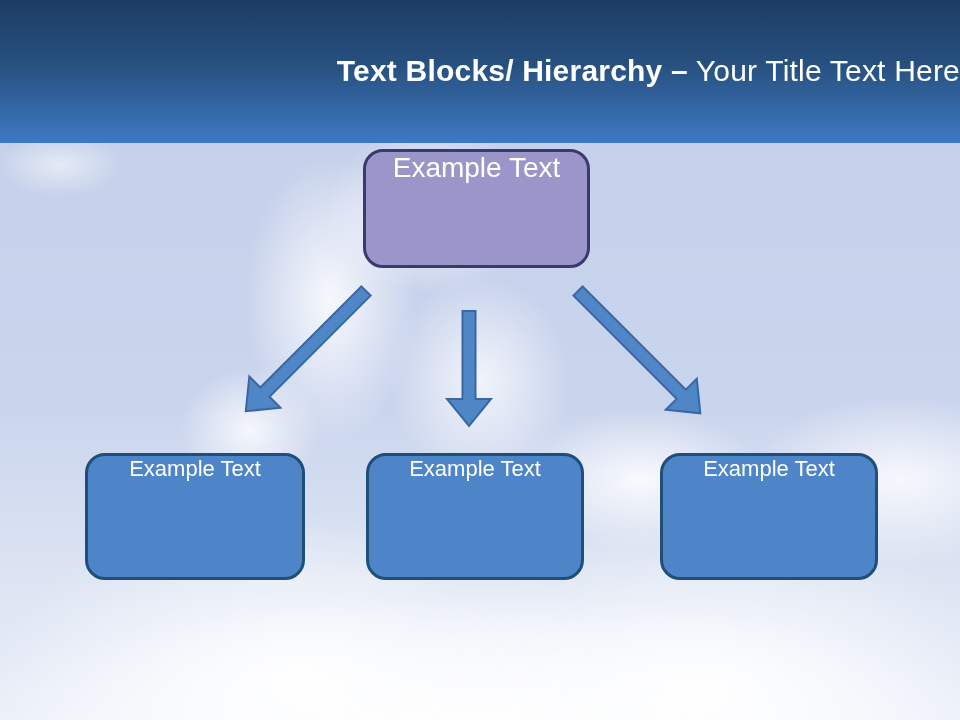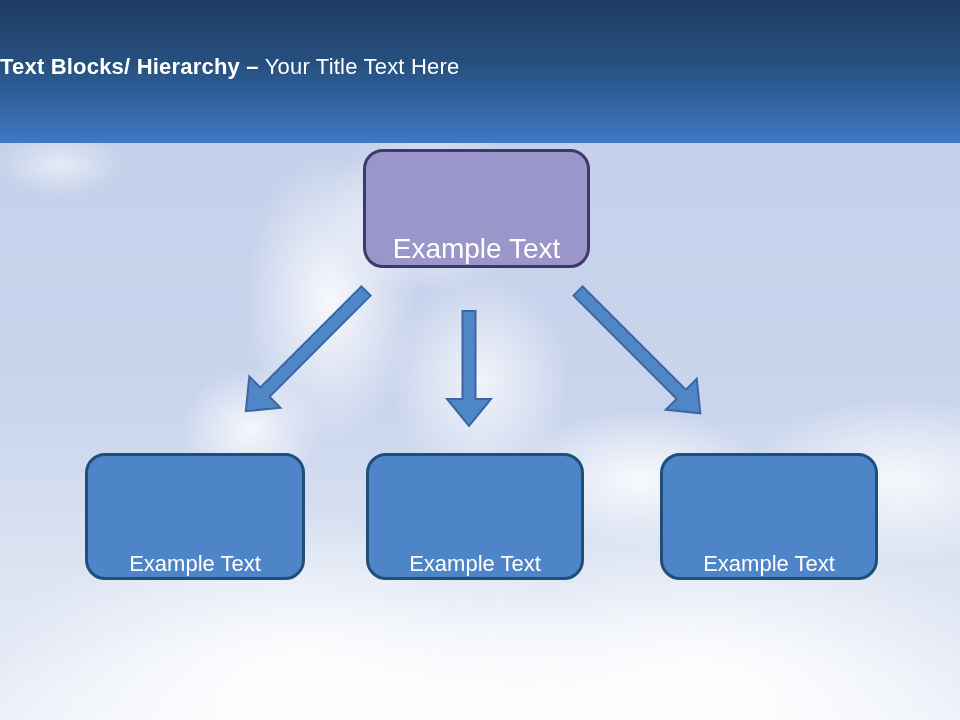--- a/index.html
+++ b/index.html
@@ -37,33 +37,33 @@
   .header {
     position: absolute;
     left: 0; top: 0;
     width: 960px; height: 143px;
     background: linear-gradient(180deg, #1d3c64 0%, #27507f 45%, #3d79c4 100%);
   }
   .title {
     position: absolute;
     left: 0; top: 54px;
     width: 100%;
-    text-align: left;
+    text-align: right;
     color: #ffffff;
-    font-size: 22px;
+    font-size: 30px;
     letter-spacing: 0.2px;
     white-space: nowrap;
   }
   .title .bold { font-weight: bold; }
 
   
   .node {
     position: absolute;
     display: flex;
-    align-items: flex-end;
+    align-items: flex-start;
     justify-content: center;
     text-align: center;
     color: #ffffff;
     border-radius: 20px;
   }
   .node-root {
     left: 363px; top: 149px;
     width: 227px; height: 119px;
     background: #9b96c9;
     border: 3px solid #3c3a6c;

